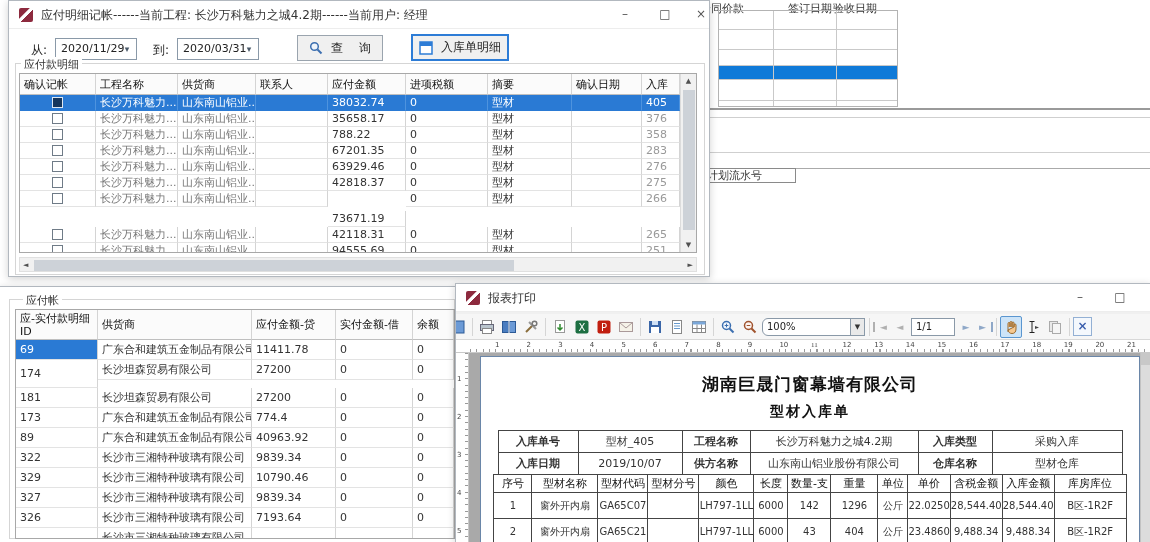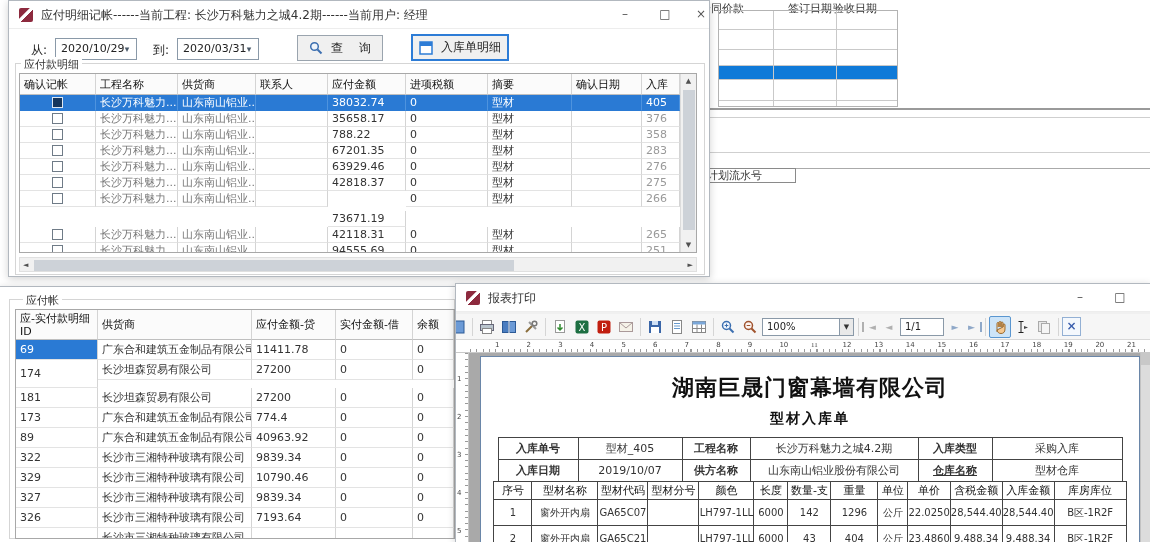--- a/index.html
+++ b/index.html
@@ -59,41 +59,41 @@
   .win2 { left:-2px; top:286px; width:462px; height:258px; z-index:1; }
 
   
   .win3 { left:455px; top:283px; width:696px; height:260px; z-index:4; background:#f0f0f0; border-right:none; }
   .toolbar { position:absolute; top:30px; left:0; right:0; height:26px; background:#f6f6f6; border-bottom:1px solid #d8d8d8;
              display:flex; align-items:center; padding-left:0; overflow:hidden; }
   .tbtn { flex:none; width:22px; height:22px; display:flex; align-items:center; justify-content:center; border-radius:2px; }
   .tbtn.active { background:#cde4f8; border:1px solid #5a96d0; }
   .tsep { flex:none; width:1px; height:18px; background:#d5d5d5; margin:0 3px; }
   .tbox { flex:none; height:18px; background:#fff; border:1px solid #8a99a8; font-size:10px; line-height:16px; padding:0 4px; color:#222; }
-  .zoombox { width:92px; position:relative; margin:12px 1px; }
+  .zoombox { width:103px; position:relative; margin:12px 1px;border-radius:6px; }
   .zoombox .dd { position:absolute; right:-1px; top:-1px; width:15px; height:18px; background:#e9e9e9; border:1px solid #8a99a8; text-align:center; font-size:7px; line-height:17px; color:#333; }
   .pagebox { width:44px; text-align:left; margin:0 2px; }
   .navg { font-size:9px; width:18px; text-align:center; }
   .nav-dis { color:#b0b0b0; } .nav-en { color:#8fa8c8; }
   .bar-l { border-left:2px solid currentColor; padding-left:1px; }
   .bar-r { border-right:2px solid currentColor; padding-right:1px; }
   .closex { width:19px; height:19px; border:1px solid #93b0d4; background:#f4f8fd; color:#3b5fae; font-weight:bold; font-size:12px; line-height:17px; text-align:center; }
 
   .hruler { position:absolute; top:56px; left:0; right:0; height:13px; background:#fff; border-bottom:1px solid #c9c9c9; overflow:hidden;
             background-image:repeating-linear-gradient(90deg,#999 0 1px,transparent 1px 6.3px); background-size:100% 3px; background-position:14px 9px; background-repeat:no-repeat; }
   .hruler span { position:absolute; top:1px; font-size:7px; color:#444; }
   .preview { position:absolute; top:69px; left:0; right:0; bottom:0; background:#a9a9a9; overflow:hidden; }
   .vruler { position:absolute; left:0; top:0; bottom:0; width:13px; background:#fff; border-right:1px solid #c9c9c9;
             background-image:repeating-linear-gradient(180deg,#999 0 1px,transparent 1px 6.3px); background-size:3px 100%; background-position:9px 0; background-repeat:no-repeat; }
   .vruler span { position:absolute; left:1px; font-size:7px; color:#444; }
   .page { position:absolute; left:24px; top:3px; width:660px; height:420px; background:#fff; border:1px solid #6a86a8; box-shadow:2px 2px 0 rgba(60,60,60,.45); }
   .pv-scroll { position:absolute; right:0; top:0; bottom:0; width:11px; background:#dcdcdc; border-left:1px solid #c2c2c2; }
   .pv-scroll .box { position:absolute; top:0; left:0; right:0; height:12px; background:#c8c8c8; }
 
-  .rpt-company { text-align:center; margin-top:16px; font-size:22px; font-weight:600; color:#111; letter-spacing:1px; }
+  .rpt-company { text-align:center; margin-top:16px; font-size:17px; font-weight:600; color:#111; letter-spacing:1px; }
   .rpt-doctitle { text-align:center; margin-top:7px; font-size:14px; font-weight:bold; color:#111; letter-spacing:2px; }
   table.rpt { border-collapse:collapse; margin:9px auto 0; table-layout:fixed; }
   table.rpt td, table.rpt th { border:1px solid #444; overflow:hidden; white-space:nowrap; text-align:center; font-weight:normal; }
   table.rpt.info td { height:22px; font-size:11px; }
   table.rpt.info td.l { font-weight:bold; }
   table.rpt.main { margin-top:-1px; }
   table.rpt.main th { height:18px; font-size:11px; color:#111; }
   table.rpt.main td { height:26px; font-size:10px; }
 </style>
 </head>
@@ -128,21 +128,21 @@
     <div class="titlebar">
       <div class="appicon"></div>
       <div class="title-text">应付明细记帐------当前工程: 长沙万科魅力之城4.2期------当前用户: 经理</div>
       <div class="winctl" style="left:600px">–</div>
       <div class="winctl" style="left:640px">□</div>
       <div class="winctl" style="left:676px">×</div>
     </div>
 
     <div class="lbl" style="left:22px;top:41px">从:</div>
     <div class="combo" style="left:46px;top:37px;width:82px">
-      <span>2020/10/29</span>
+      <span>2020/11/29</span>
       <span class="arr">▾</span>
     </div>
     <div class="lbl" style="left:144px;top:41px">到:</div>
     <div class="combo" style="left:168px;top:37px;width:82px">
       <span>2020/03/31</span>
       <span class="arr">▾</span>
     </div>
 
     <div class="btn" style="left:288px;top:34px;width:86px;height:26px">
       <svg width="14" height="14">
@@ -588,21 +588,21 @@
                 <td class="l" style="width: 68px;">工程名称</td>
                 <td class="" style="width: 168px;">长沙万科魅力之城4.2期</td>
                 <td class="l" style="width: 74px;">入库类型</td>
                 <td class="" style="width: 130px;">采购入库</td>
               </tr>
               <tr>
                 <td class="l" style="width: 80px;">入库日期</td>
                 <td class="" style="width: 104px;">2019/10/07</td>
                 <td class="l" style="width: 68px;">供方名称</td>
                 <td class="" style="width: 168px;">山东南山铝业股份有限公司</td>
-                <td class="l" style="width: 74px; text-decoration: underline;">仓库名称</td>
+                <td class="l" style="width: 74px;">仓库名称</td>
                 <td class="" style="width: 130px;">型材仓库</td>
               </tr>
             </tbody>
           </table>
         <table class="rpt main">
           <colgroup>
               <col style="width: 38px;">
               <col style="width: 66px;">
               <col style="width: 50px;">
               <col style="width: 51px;">

